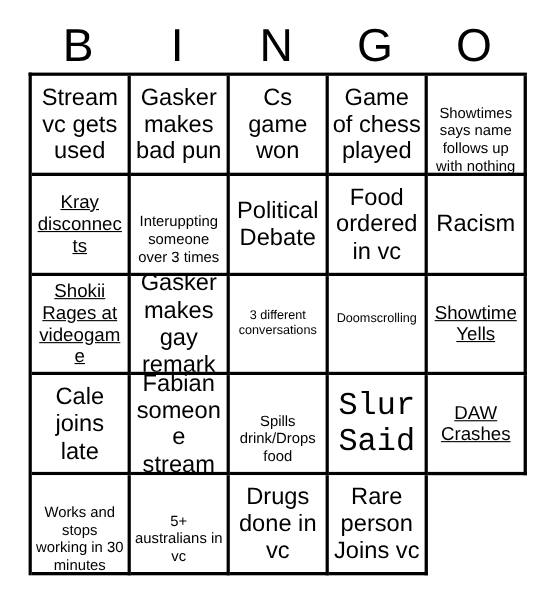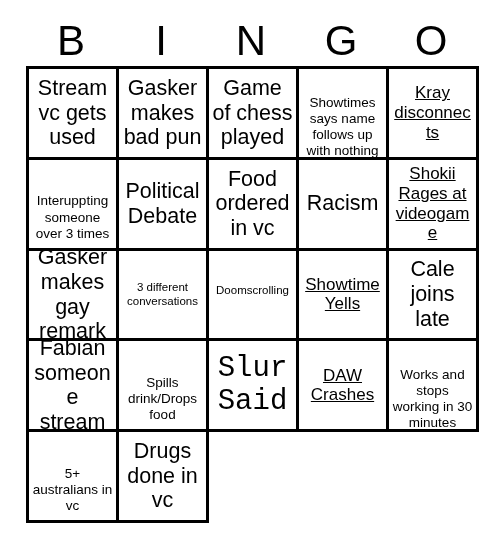--- a/index.html
+++ b/index.html
@@ -106,20 +106,23 @@
 
   <div class="grid">
 
     <div class="cell sz-lg">
       <span class="cell-text">Stream vc gets used</span>
     </div>
     <div class="cell sz-lg">
       <span class="cell-text">Gasker makes bad pun</span>
     </div>
     <div class="cell sz-lg">
+      <span class="cell-text">Cs game won</span>
+    </div>
+    <div class="cell sz-lg">
       <span class="cell-text">Game of chess played</span>
     </div>
     <div class="cell sz-sm">
       <span class="cell-text">Showtimes says name follows up with nothing</span>
     </div>
 
     <div class="cell sz-md">
       <span class="cell-text">Kray disconnects</span>
     </div>
     <div class="cell sz-sm">
@@ -169,15 +172,18 @@
 
     <div class="cell sz-sm">
       <span class="cell-text">Works and stops working in 30 minutes</span>
     </div>
     <div class="cell sz-sm">
       <span class="cell-text">5+ australians in vc</span>
     </div>
     <div class="cell sz-lg">
       <span class="cell-text">Drugs done in vc</span>
     </div>
+    <div class="cell sz-lg">
+      <span class="cell-text">Rare person Joins vc</span>
+    </div>
 
   </div>
 </div>
 
 </body></html>

